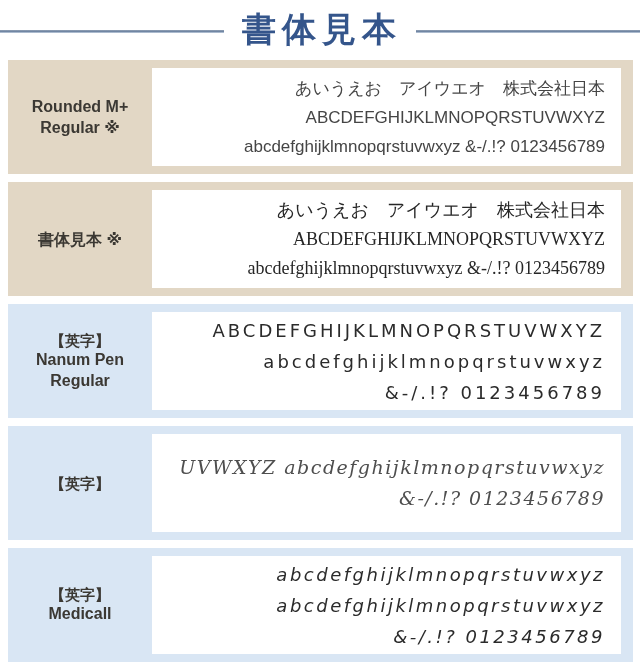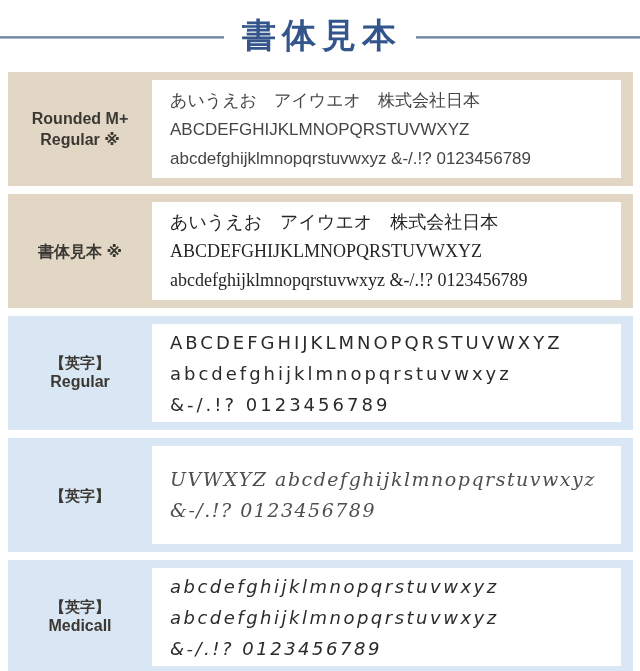--- a/index.html
+++ b/index.html
@@ -4,21 +4,21 @@
 <style>
   html,body{margin:0;padding:0;}
   body{
     width:640px;height:671px;
     background:#ffffff;
     font-family:"Liberation Sans","DejaVu Sans",sans-serif;
     overflow:hidden;
   }
   
   .header{
-    height:72px;
+    height:60px;
     display:flex;align-items:center;
   }
   .hline{
     flex:1;height:3px;margin-top:2px;
     background:linear-gradient(to bottom,#93a2b6,#6d83a1 55%,#cfdae8);
   }
   .page-title{
     font-family:"Liberation Serif","DejaVu Serif",serif;
     font-weight:bold;font-size:34px;letter-spacing:6px;
     color:#34558b;margin:0 14px 0 18px;white-space:nowrap;
@@ -35,23 +35,23 @@
     flex:0 0 144px;width:144px;
     display:flex;flex-direction:column;
     align-items:center;justify-content:center;text-align:center;
     color:#3b3833;font-weight:bold;font-size:16px;line-height:21px;
     padding:16px 2px;box-sizing:border-box;
   }
   .label .cat{font-size:15px;line-height:17px;}
   .sample{
     flex:1;background:#ffffff;
     margin:8px 12px 8px 0;
-    padding:2px 4px 2px 18px;
+    padding:2px 16px 2px 18px;
     display:flex;flex-direction:column;justify-content:center;
-    color:#3a3a3a;overflow:hidden;
+    color:#3a3a3a;overflow:hidden;text-align:right;
   }
   .sample div{white-space:nowrap;}
   
   .f-rounded .sample div{font-family:"Liberation Sans","DejaVu Sans",sans-serif;font-size:17px;line-height:29px;color:#454545;}
   .f-mincho  .sample div{font-family:"Liberation Serif","DejaVu Serif",serif;font-size:18px;line-height:29px;color:#262626;}
   .f-pen     .sample div{font-family:"DejaVu Sans",sans-serif;font-size:18px;line-height:31px;letter-spacing:3px;color:#2b2b2b;}
   .f-pinyon  .sample div{font-family:"DejaVu Serif","Liberation Serif",serif;font-style:italic;font-size:19px;line-height:31px;letter-spacing:1.5px;color:#4e4e4e;}
   .f-medicall .sample div{font-family:"DejaVu Sans",sans-serif;font-style:italic;font-size:18px;line-height:31px;letter-spacing:2.5px;color:#2b2b2b;}
 </style>
 </head>
@@ -85,20 +85,21 @@
   <div class="sample">
     <div>あいうえお　アイウエオ　株式会社日本</div>
     <div>ABCDEFGHIJKLMNOPQRSTUVWXYZ</div>
     <div>abcdefghijklmnopqrstuvwxyz &amp;-/.!? 0123456789</div>
   </div>
 </section>
 
 <section class="row blue f-pen">
   <div class="label">
     <div class="cat">【英字】</div>
+    <div>Nanum Pen</div>
     <div>Regular</div>
   </div>
   <div class="sample">
     <div>ABCDEFGHIJKLMNOPQRSTUVWXYZ</div>
     <div>abcdefghijklmnopqrstuvwxyz</div>
     <div>&amp;-/.!? 0123456789</div>
   </div>
 </section>
 
 <section class="row blue f-pinyon">

